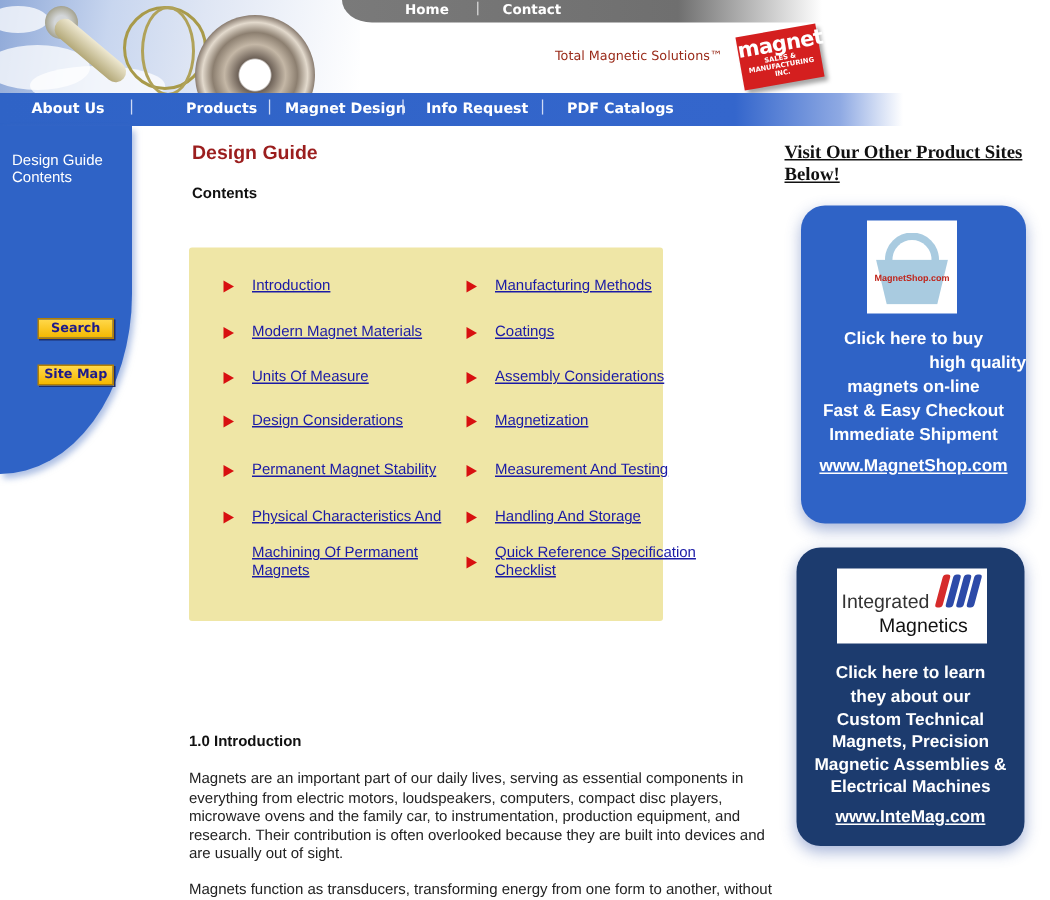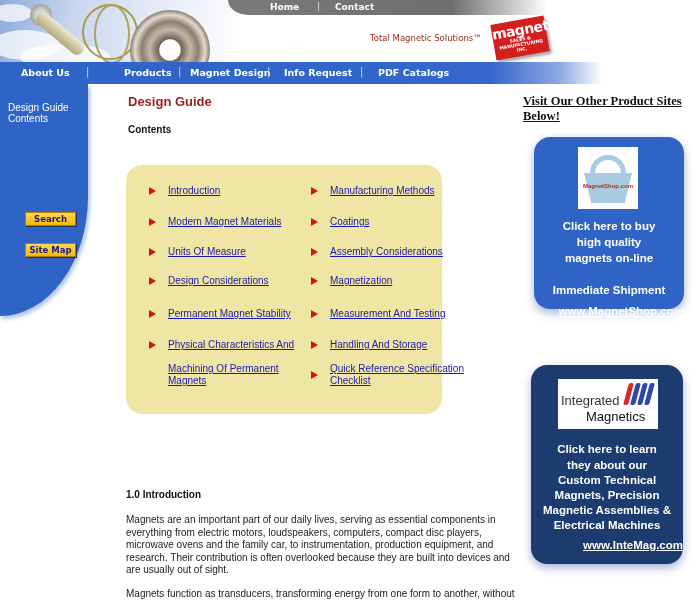--- a/index.html
+++ b/index.html
@@ -49,40 +49,40 @@
   .yellow-btn { position: absolute; left: 12px; width: 51px; height: 14px;
     background: linear-gradient(#ffd84a, #f5b800); border: 1px solid #b37f00;
     box-shadow: 1px 1px 0 #1d2e6c; color: #1e1a8a; font-family: "DejaVu Sans", sans-serif;
     font-weight: bold; font-size: 8.5px; text-align: center; line-height: 12px; cursor: pointer; margin-left: 13px; }
 
   
   .page-title { position: absolute; left: 128px; top: 94px; color: #9b1e1e; font-weight: bold; font-size: 13px; }
   .contents-label { position: absolute; left: 128px; top: 124px; color: #111; font-weight: bold; font-size: 10px; }
 
   .toc-box { position: absolute; left: 126px; top: 165px; width: 316px; height: 249px;
-    background: #efe6a6; border-radius: 16px; }
+    background: #efe6a6; border-radius: 2px; }
   .toc-item { position: absolute; font-size: 10px; line-height: 12px; }
   .toc-item .arrow { position: absolute; left: 0; top: 2px; width: 0; height: 0;
     border-top: 4px solid transparent; border-bottom: 4px solid transparent; border-left: 7px solid #d81010; }
   .toc-item a { position: absolute; left: 19px; top: 0; color: #1a1aa6; text-decoration: underline; white-space: nowrap; }
   .toc-item a.wrap { white-space: normal; }
 
   .section-heading { position: absolute; left: 126px; top: 489px; color: #111; font-weight: bold; font-size: 10px; }
   .para { position: absolute; left: 126px; width: 396px; color: #222; font-size: 10px; line-height: 12.5px; }
 
   
   .promo-heading { position: absolute; left: 523px; top: 94px; width: 170px; text-align: left;
     font-family: "Liberation Serif", serif; font-weight: bold; font-size: 12.5px; line-height: 15px;
     color: #111; text-decoration: underline; }
   .promo-card { position: absolute; border-radius: 16px; color: #fff; text-align: center;
     font-weight: bold; box-shadow: 0 4px 10px rgba(60,90,170,0.45); cursor: pointer; }
-  .card-shop { left: 534px; top: 137px; width: 150px; height: 172px; background: #2f63c6; padding-left: 28px; }
+  .card-shop { left: 534px; top: 137px; width: 150px; height: 212px; background: #2f63c6; padding-left: 28px; }
   .card-intemag { left: 531px; top: 365px; width: 152px; height: 199px; background: #1c3b6e; }
   .promo-card .txt { position: absolute; left: 0; width: 100%; font-size: 11.5px; line-height: 16px; }
-  .promo-card .url { position: absolute; left: 0; width: 100%; font-size: 11.5px; text-decoration: underline; text-align: right; }
+  .promo-card .url { position: absolute; left: 0; width: 100%; font-size: 11.5px; text-decoration: underline; }
 
   .shop-logo { position: absolute; left: 44px; top: 10px; width: 60px; height: 62px; background: #fff; }
   .basket-handle { position: absolute; left: 12px; top: 8px; width: 36px; height: 30px; border: 5px solid #a9cbe0; border-bottom: none; border-radius: 18px 18px 0 0; }
   .basket-body { position: absolute; left: 6px; top: 26px; width: 48px; height: 30px; background: #a9cbe0;
     clip-path: polygon(0 0, 100% 0, 85% 100%, 15% 100%); }
   .shop-logo .brand { position: absolute; left: 0; top: 36px; width: 100%; font-size: 6px; color: #c0251b; font-weight: bold; }
 
   .intemag-logo { position: absolute; left: 27px; top: 14px; width: 100px; height: 50px; background: #fff; }
   .intemag-logo .l1 { position: absolute; left: 3px; top: 14px; font-size: 13px; color: #333; font-weight: normal; }
   .intemag-logo .l2 { position: absolute; left: 28px; top: 30px; font-size: 13px; color: #111; font-weight: normal; }
@@ -206,22 +206,23 @@
 
 <div class="promo-heading">Visit Our Other Product Sites Below!</div>
 
 <div class="promo-card card-shop">
   <div class="shop-logo">
     <div class="basket-handle"></div>
     <div class="basket-body"></div>
     <div class="brand">MagnetShop.com</div>
   </div>
   <div class="txt" style="top:81px;">Click here to buy</div>
-  <div class="txt" style="top:97px;">high quality</div>
+  <div class="txt" style="top:97px;text-align:right;">high quality</div>
   <div class="txt" style="top:113px;">magnets on-line</div>
+  <div class="txt" style="top:129px;">Fast &amp; Easy Checkout</div>
   <div class="txt" style="top:145px;">Immediate Shipment</div>
   <div class="url" style="top:168px;">www.MagnetShop.com</div>
 </div>
 
 <div class="promo-card card-intemag">
   <div class="intemag-logo">
     <span class="l1">Integrated</span>
     <span class="l2">Magnetics</span>
     <div class="bars">
       <div class="bar" style="left:2px;background:#d62b2b;"></div>

